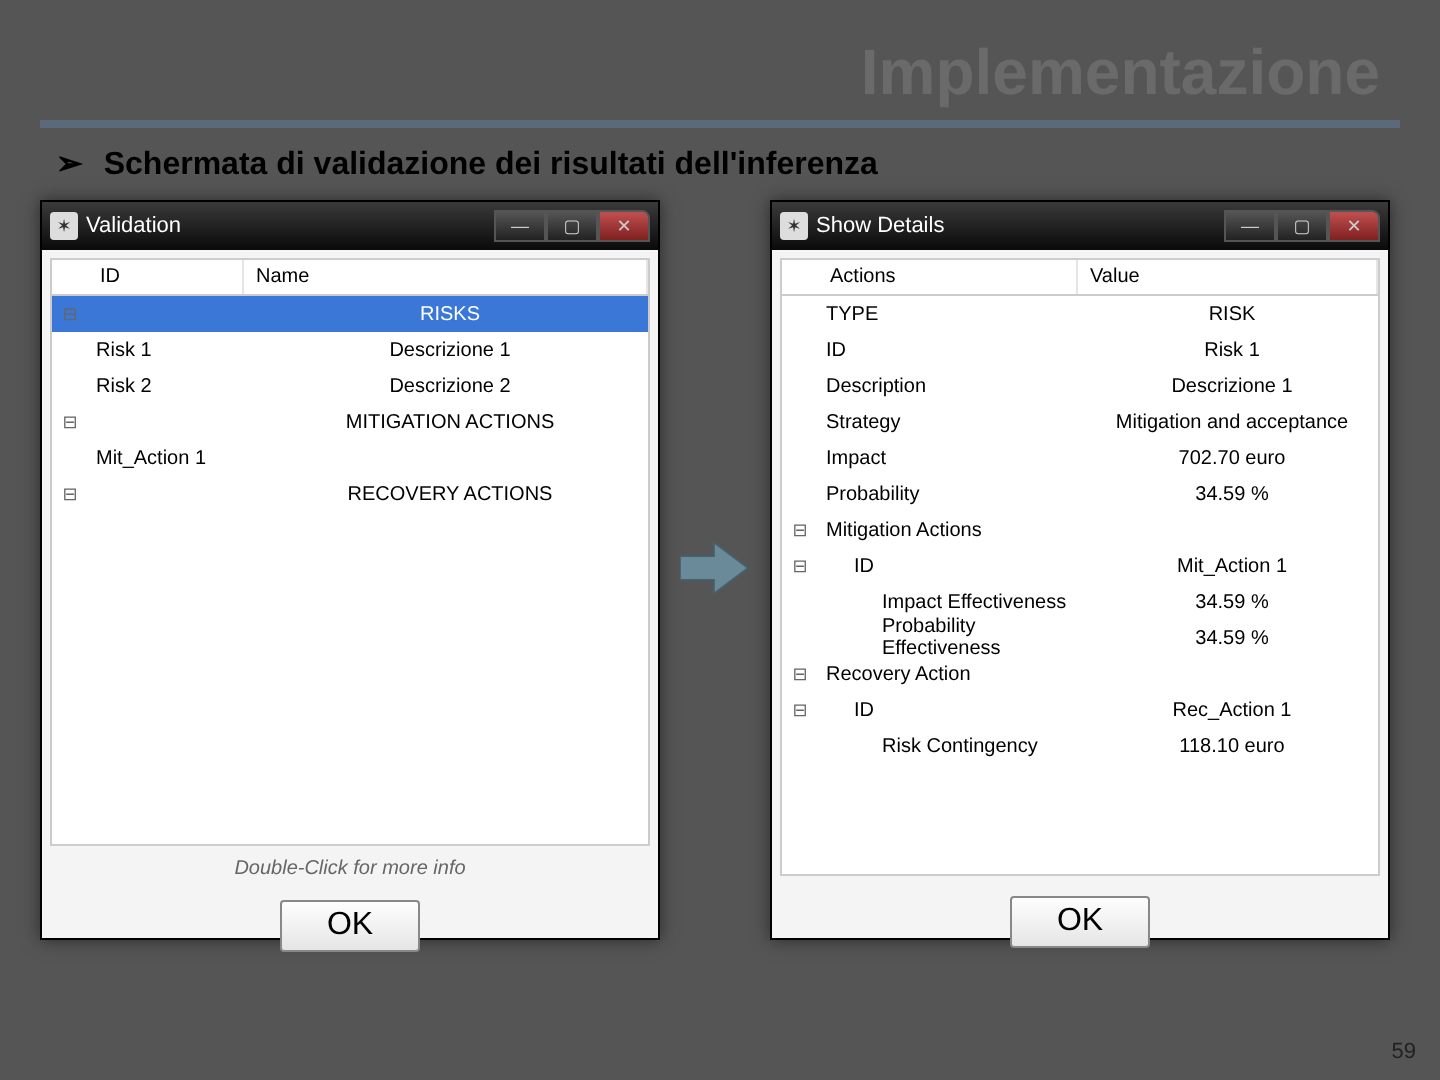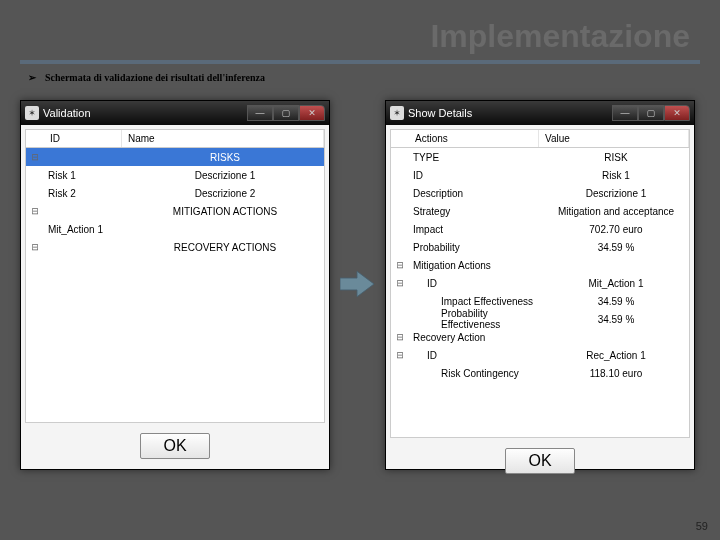--- a/index.html
+++ b/index.html
@@ -24,24 +24,23 @@
     top: 60px;
     left: 20px;
     right: 20px;
     height: 4px;
     background: #5a6a7a;
   }
   .caption {
     position: absolute;
     top: 72px;
     left: 28px;
-    font-size: 10px;
+    font-size: 16px;
     color: #000;
     font-weight: bold;
-    font-family: Liberation Serif, serif;
   }
   .caption .bullet { margin-right: 6px; }
   .window {
     position: absolute;
     background: #f4f4f4;
     border: 1px solid #000;
     box-shadow: 0 0 8px rgba(0,0,0,0.5);
   }
   .win1 { left: 20px; top: 100px; width: 310px; height: 370px; }
   .win2 { left: 385px; top: 100px; width: 310px; height: 370px; }
@@ -209,20 +208,21 @@
         <div class="row">
           <span class="exp"></span>
           <span class="c1">Mit_Action 1</span>
         </div>
         <div class="row">
           <span class="exp">⊟</span>
           <span class="c1"></span>
           <span class="c2">RECOVERY ACTIONS</span>
         </div>
       </div>
+    <div class="hint">Double-Click for more info</div>
     <div class="btnbar">
       <span class="okbtn">OK</span>
     </div>
   </div>
 </div>
 
 <div class="arrow">
   <svg viewBox="0 0 40 30">
     <polygon points="0,8 20,8 20,0 40,15 20,30 20,22 0,22" fill="#6a8a9a" stroke="#47606e" stroke-width="1"></polygon>
   </svg>

